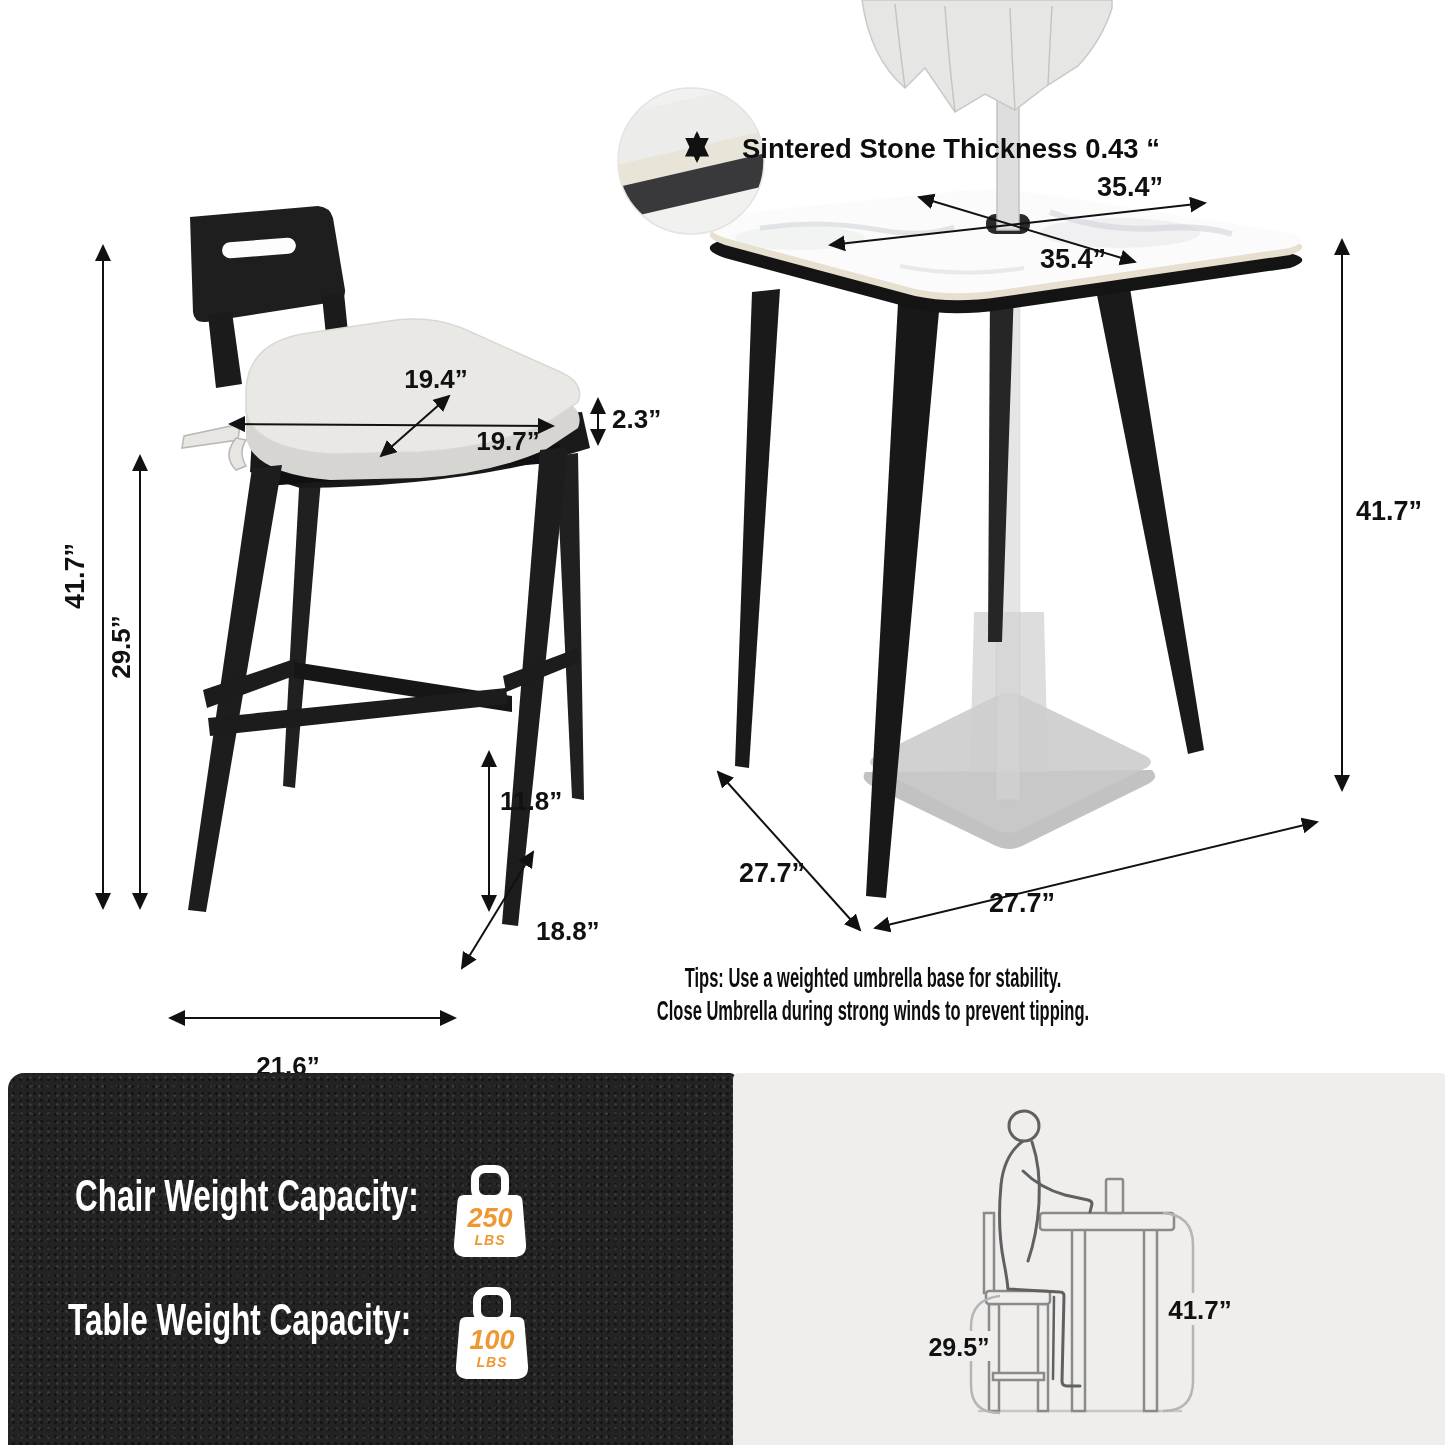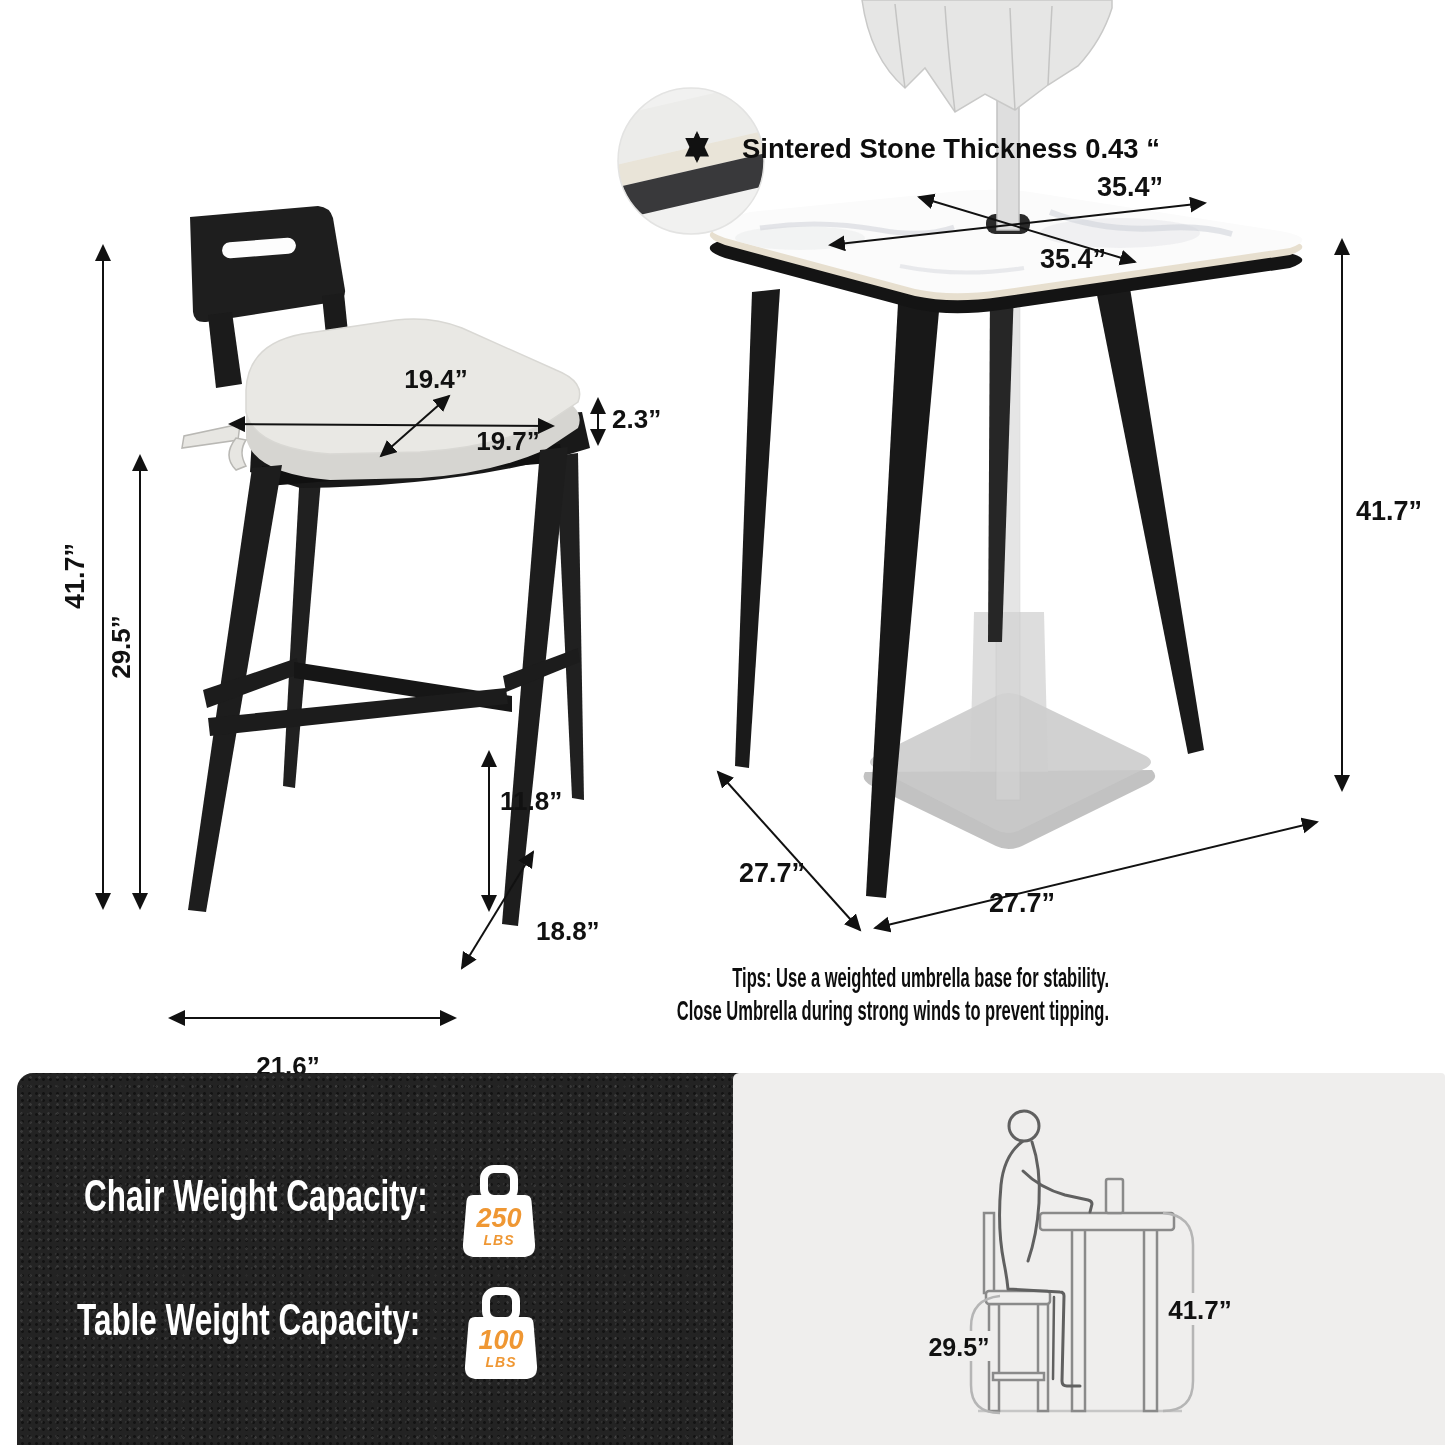--- a/index.html
+++ b/index.html
@@ -2,34 +2,34 @@
 <html><head>
 <meta charset="utf-8">
 <style>
   html,body{margin:0;padding:0;background:#ffffff;}
   #stage{position:relative;width:1445px;height:1445px;background:#ffffff;overflow:hidden;
          font-family:"Liberation Sans", sans-serif;}
   svg text{font-family:"Liberation Sans", sans-serif;}
   .dim{font-weight:bold;fill:#111;font-size:27px;}
   .dim-s{font-weight:bold;fill:#111;font-size:26px;}
   
-  #panel-dark{position:absolute;left:17px;top:1073px;width:728px;height:372px;
+  #panel-dark{position:absolute;left:8px;top:1073px;width:728px;height:372px;
     background-color:#232323;
     background-image:
       radial-gradient(circle, rgba(255,255,255,0.10) 0 1px, transparent 1.6px),
       radial-gradient(circle, rgba(255,255,255,0.06) 0 1px, transparent 1.6px),
       radial-gradient(circle, rgba(0,0,0,0.45) 0 1px, transparent 1.8px);
     background-size:9px 9px,14px 14px,7px 7px;
     background-position:0 0,4px 6px,2px 3px;
     border-radius:16px 6px 0 0;}
   #panel-light{position:absolute;left:733px;top:1073px;width:712px;height:372px;
     background:#efeeed;border-radius:6px 4px 0 0;}
   .cap-label{position:absolute;color:#fff;font-weight:bold;font-size:44px;white-space:nowrap;
     transform:scaleX(0.715);transform-origin:0 50%;letter-spacing:0px;}
-  .tips{position:absolute;left:473px;top:961px;width:800px;text-align:right;
+  .tips{position:absolute;left:473px;top:961px;width:800px;text-align:center;
     font-weight:bold;font-size:28px;color:#0d0d0d;line-height:33px;}
   .tips > div{transform:scaleX(0.59);transform-origin:50% 50%;white-space:nowrap;}
   .abs{position:absolute;}
 </style>
 </head>
 <body>
 
 <div id="stage">
 
   <svg class="abs" style="left:0;top:0" width="1445" height="1073" viewBox="0 0 1445 1073">

